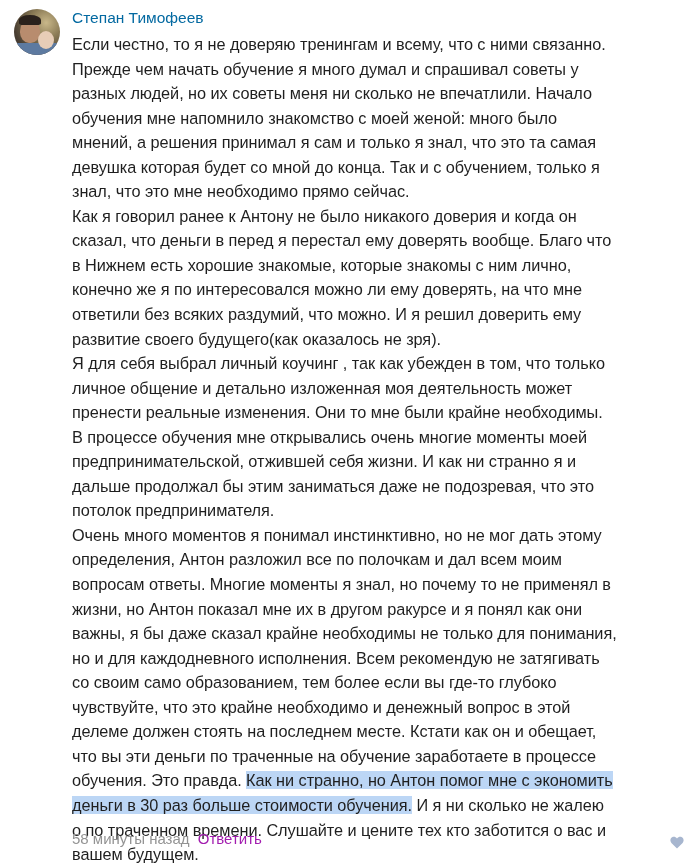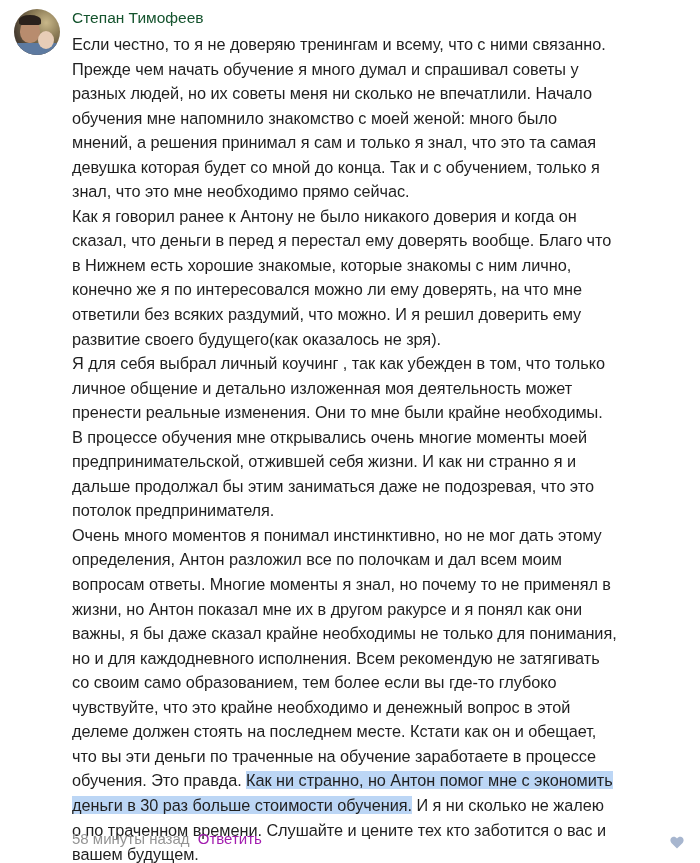--- a/index.html
+++ b/index.html
@@ -57,21 +57,21 @@
       background: #5d7aa0;
     }
     .content {
       position: absolute;
       left: 72px;
       top: 7px;
       width: 620px;
     }
     .author {
       font-size: 15.5px;
-      color: #14532d;
+      color: #0369a1;
       font-weight: normal;
       line-height: 22px;
       cursor: pointer;
     }
     .text {
       margin-top: 3px;
       font-size: 16.3px;
       line-height: 24.55px;
       color: #1f1f1f;
       white-space: pre-wrap;

